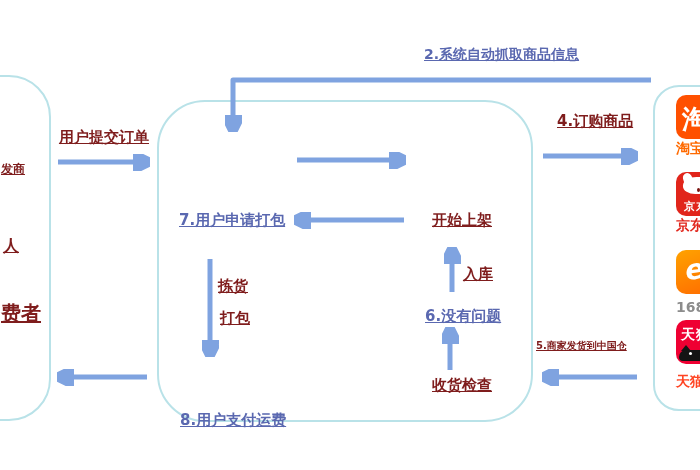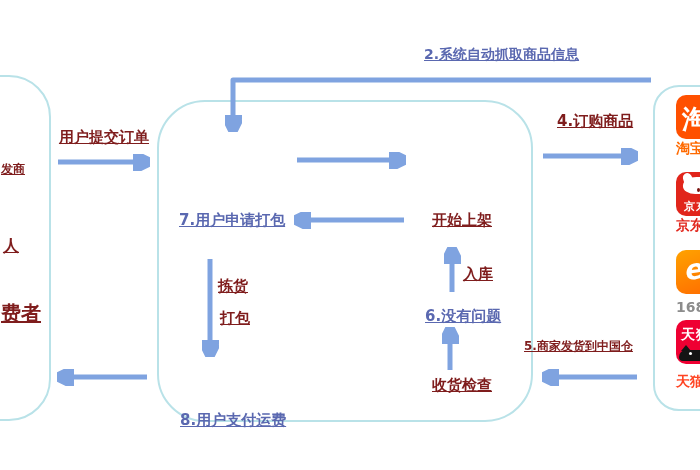--- a/index.html
+++ b/index.html
@@ -26,21 +26,21 @@
   .lbl-startpurchase{left:414px;top:151px;}
   .lbl-step4{left:557px;top:113px;}
   .lbl-step7{left:179px;top:212px;}
   .lbl-startlisting{left:432px;top:212px;}
   .lbl-picking{left:218px;top:266px;margin-top:12px;}
   .lbl-packing{left:220px;top:310px;}
   .lbl-inbound{left:463px;top:266px;}
   .lbl-step6{left:425px;top:308px;}
   .lbl-check{left:432px;top:377px;text-align:right;}
   .lbl-step8{left:180px;top:378px;margin-top:34px;}
-  .lbl-step5{left:524px;top:340px;font-size:12px;}
+  .lbl-step5{left:536px;top:340px;font-size:10px;}
   .lbl-step9{left:62px;top:347px;}
   
   .arrows{position:absolute;left:0;top:0;pointer-events:none;}
   .arrows path{stroke:#7fa3e0;stroke-width:5;fill:none;stroke-linejoin:round;}
   
   .app-icon{position:absolute;left:676px;width:46px;height:44px;border-radius:10px;overflow:hidden;}
   .icon-taobao{top:95px;background:#ff5000;}
   .icon-taobao .glyph{position:absolute;left:6px;top:7px;color:#fff;font-size:26px;font-weight:bold;}
   .icon-jd{top:172px;background:#e1251b;}
   .jd-dog{position:absolute;top:5px;left:7px;width:28px;height:17px;background:#ffffff;border-radius:48% 48% 44% 44%;}

